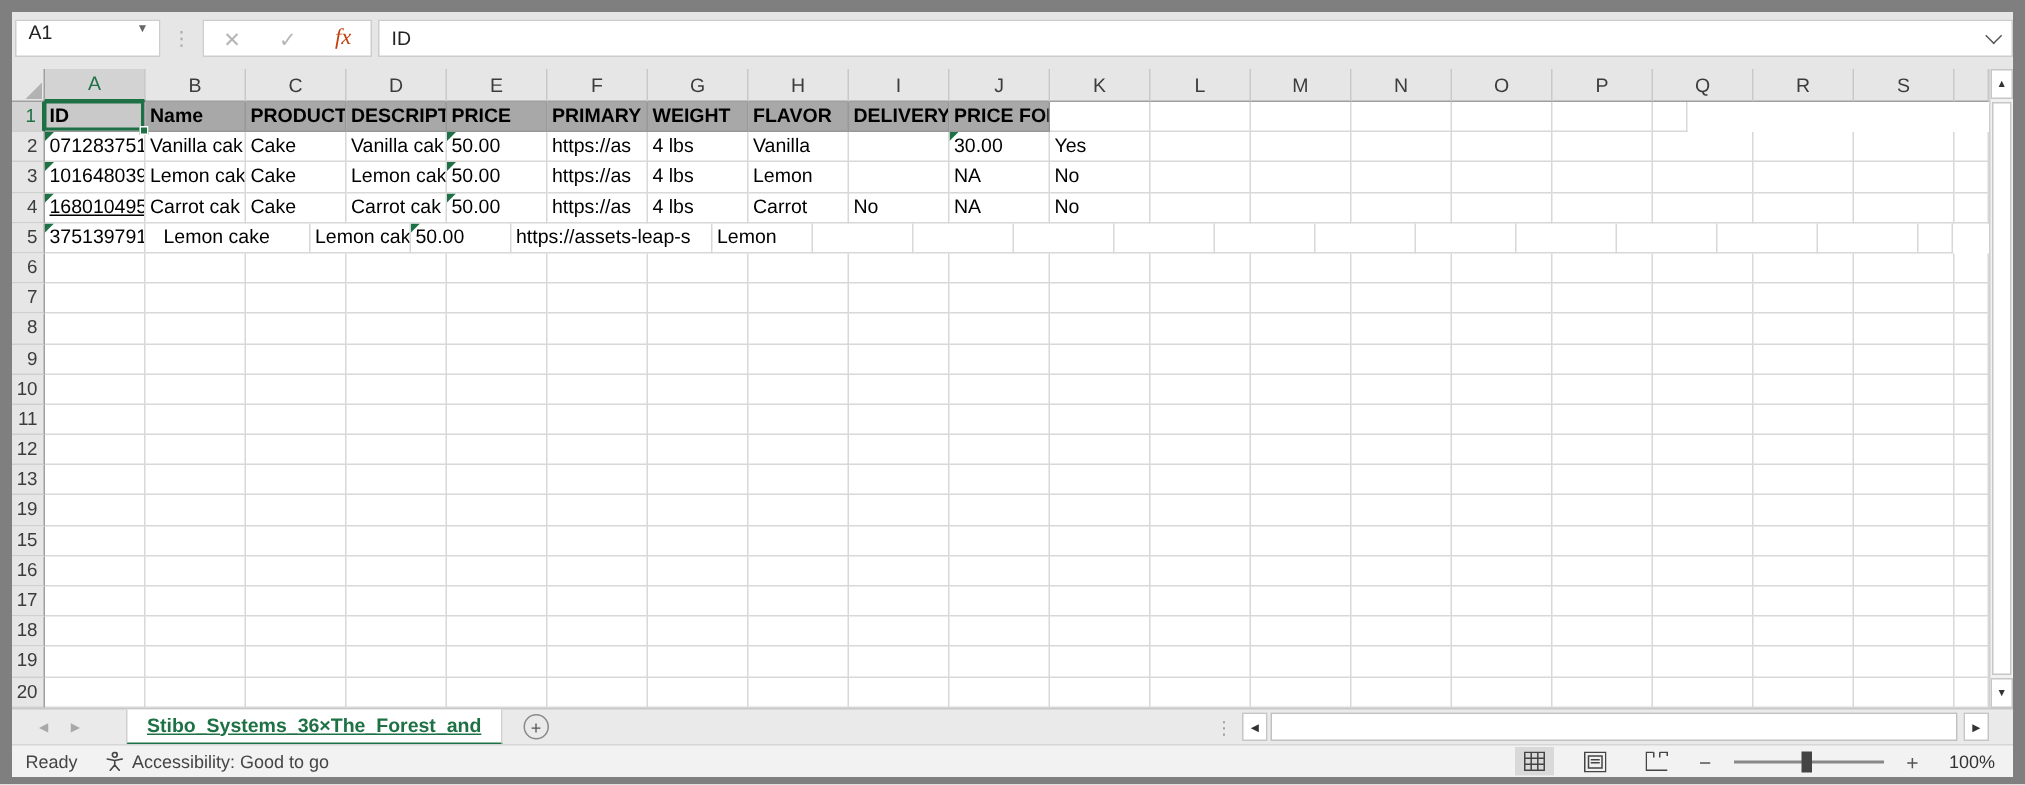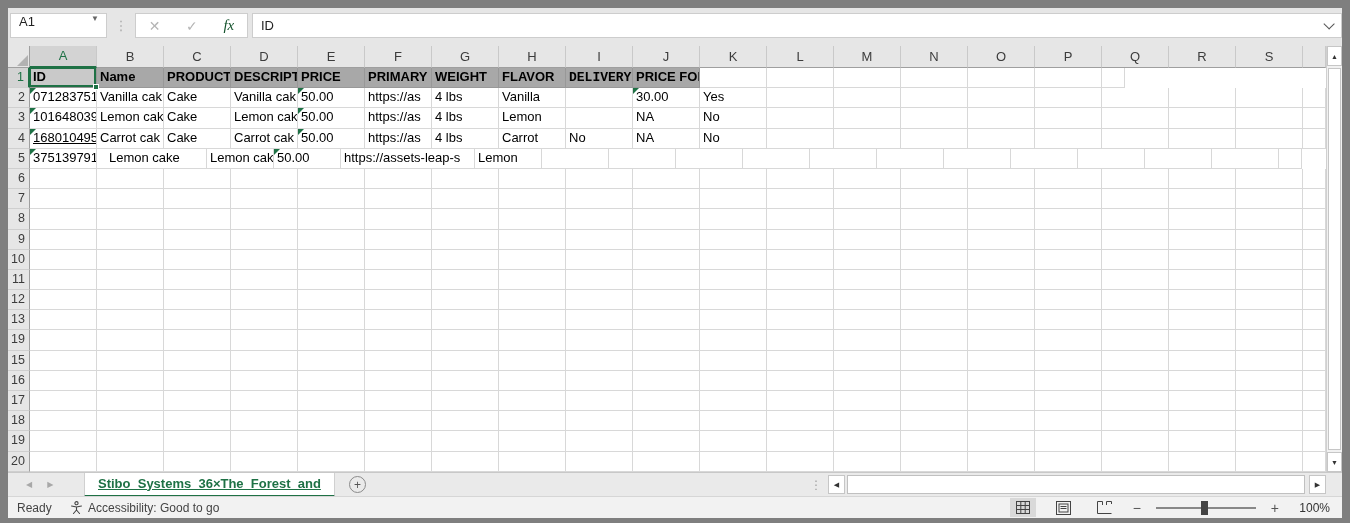--- a/index.html
+++ b/index.html
@@ -9,21 +9,21 @@
 
   
   .toolbar { height:32px; display:flex; align-items:center; padding:3px 0 0 2px; flex:0 0 auto; }
   .namebox { width:97px; height:25px; background:#fff; border:1px solid #cdcdcd; display:flex; align-items:flex-start; }
   .namebox .txt { flex:1; padding-left:8px; font-size:13px; color:#222; }
   .namebox .arrow { color:#666; font-size:8px; padding-right:7px; }
   .sepdots { width:28px; text-align:center; color:#a9a9a9; font-size:13px; }
   .fbtns { width:113px; height:25px; background:#fff; border:1px solid #cdcdcd; display:flex; align-items:center; justify-content:space-around; }
   .fbtns .x { color:#b5b5b5; font-size:14px; }
   .fbtns .chk { color:#b5b5b5; font-size:14px; }
-  .fbtns .fx { color:#14532d; font-family:"Liberation Serif", serif; font-style:italic; font-size:15px; }
+  .fbtns .fx { color:#c2410c; font-family:"Liberation Serif", serif; font-style:italic; font-size:15px; }
   .fbar { flex:1; height:25px; background:#fff; border:1px solid #cdcdcd; margin-left:4px; display:flex; align-items:center; }
   .fbar .txt { padding-left:8px; font-size:13px; color:#222; }
   .chev { margin-left:auto; margin-right:10px; width:8px; height:8px; border-right:1.5px solid #555; border-bottom:1.5px solid #555; transform:rotate(45deg) translateY(-3px); }
   .gap { height:6px; flex:0 0 auto; }
 
   
   .sheet { flex:1; display:flex; background:#fff; }
   .gridzone { width:1318px; display:flex; flex-direction:column; }
   .colheads { height:22px; display:flex; background:#e6e6e6; flex:0 0 auto; }
   .corner { width:22px; position:relative; background:#e6e6e6; border-right:1px solid #9f9f9f; border-bottom:1px solid #9f9f9f; }
@@ -129,21 +129,21 @@
             <div class="row">
               <div class="rowhead sel">1</div>
               <div class="cell hdr selcell" style="width: 67px;"><div class="selbox"></div><div class="handle"></div><span class="ct" style="font-weight: bold;">ID</span></div>
               <div class="cell hdr" style="width: 67px;"><span class="ct" style="font-weight: bold;">Name</span></div>
               <div class="cell hdr" style="width: 67px;"><span class="ct" style="font-weight: bold;">PRODUCT</span></div>
               <div class="cell hdr" style="width: 67px;"><span class="ct" style="font-weight: bold;">DESCRIPTI</span></div>
               <div class="cell hdr" style="width: 67px;"><span class="ct" style="font-weight: bold;">PRICE</span></div>
               <div class="cell hdr" style="width: 67px;"><span class="ct" style="font-weight: bold;">PRIMARY</span></div>
               <div class="cell hdr" style="width: 67px;"><span class="ct" style="font-weight: bold;">WEIGHT</span></div>
               <div class="cell hdr" style="width: 67px;"><span class="ct" style="font-weight: bold;">FLAVOR</span></div>
-              <div class="cell hdr" style="width: 67px;"><span class="ct" style="font-weight: bold; font-family: Liberation Mono, monospace;">DELIVERY</span></div>
+              <div class="cell hdr" style="width: 67px;"><span class="ct" style="font-weight: bold;">DELIVERY</span></div>
               <div class="cell hdr" style="width: 67px;"><span class="ct" style="font-weight: bold;">PRICE FOR</span></div>
               <div class="cell" style="width: 67px;"></div>
               <div class="cell" style="width: 67px;"></div>
               <div class="cell" style="width: 67px;"></div>
               <div class="cell" style="width: 67px;"></div>
               <div class="cell" style="width: 67px;"></div>
               <div class="cell" style="width: 67px;"></div>
               <div class="cell partial"></div>
             </div>
             <div class="row">

